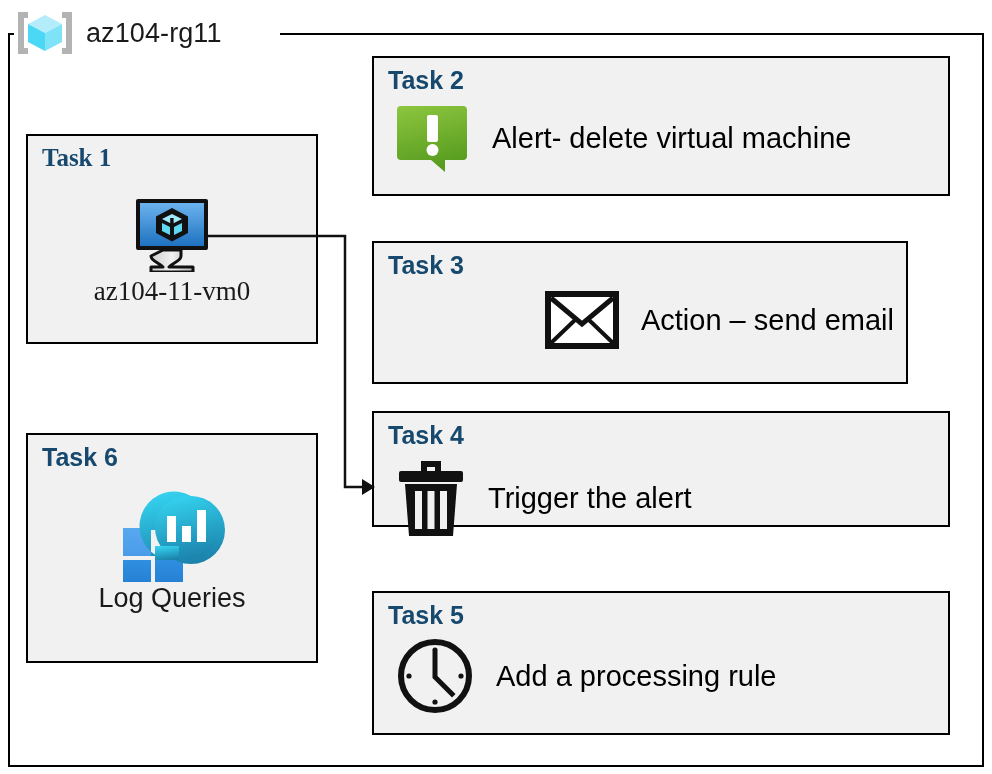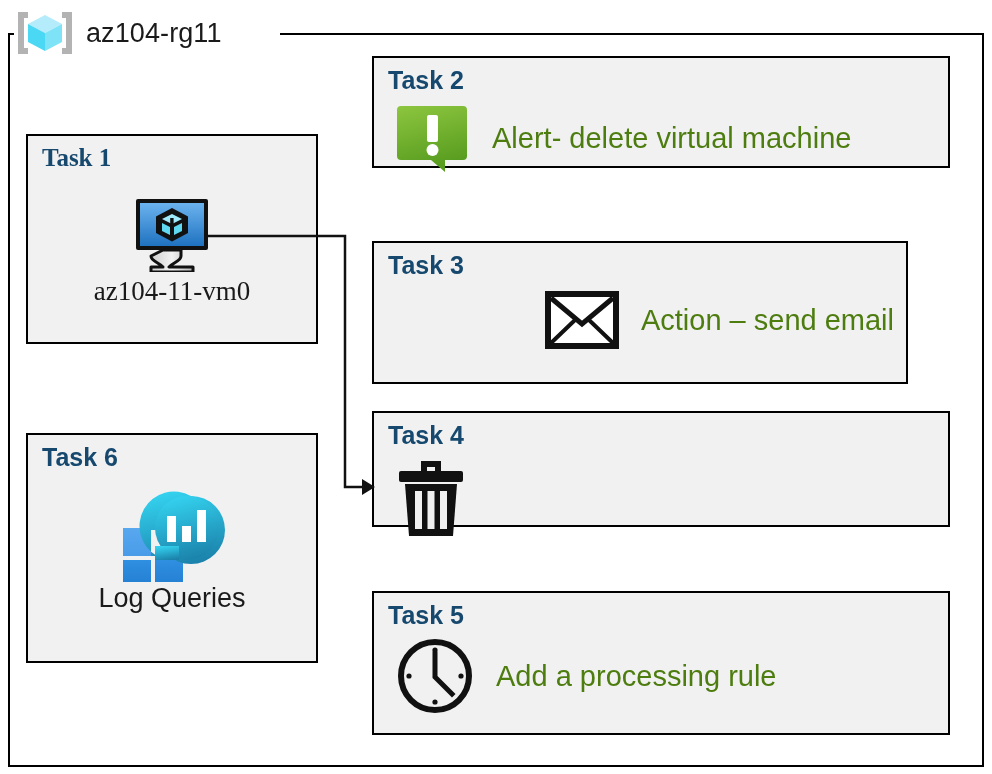--- a/index.html
+++ b/index.html
@@ -103,28 +103,28 @@
   .card-h .h-row {
     position: absolute;
     left: 22px;
     right: 12px;
     display: flex;
     align-items: center;
     gap: 22px;
   }
   .card-h .h-label {
     font-size: 29px;
-    color: #4d7c0f;
+    color: #000000;
     white-space: nowrap;
   }
 
   
   #card-task1 { left: 26px;  top: 134px; width: 292px; height: 210px; font-family: Liberation Serif, serif; }
   #card-task6 { left: 26px;  top: 433px; width: 292px; height: 230px; padding-left: 10px; }
-  #card-task2 { left: 372px; top: 56px;  width: 578px; height: 112px; padding-left: 20px; }
+  #card-task2 { left: 372px; top: 56px;  width: 578px; height: 140px; padding-left: 20px; }
   #card-task3 { left: 372px; top: 241px; width: 536px; height: 143px; }
   #card-task4 { left: 372px; top: 411px; width: 578px; height: 116px; }
   #card-task5 { left: 372px; top: 591px; width: 578px; height: 144px; }
 
   #card-task1 .v-icon  { top: 60px; }
   #card-task1 .v-label { top: 140px; }
   #card-task6 .v-icon  { top: 55px; }
   #card-task6 .v-label { top: 148px; }
 
   #card-task2 .h-row { top: 44px; }
@@ -284,20 +284,21 @@
           <path d="M25 4 h20 v10 h-6 v-4 h-8 v4 h-6 z" fill="#111111"></path>
 
           <rect x="3" y="14" width="64" height="11" rx="2" fill="#111111"></rect>
 
           <path d="M9 27 h52 l-4 52 h-44 z" fill="#111111"></path>
           <rect x="19" y="34" width="7" height="38" fill="#f1f1f1"></rect>
           <rect x="31.5" y="34" width="7" height="38" fill="#f1f1f1"></rect>
           <rect x="44" y="34" width="7" height="38" fill="#f1f1f1"></rect>
         </svg>
       </span>
+      <span class="h-label">Trigger the alert</span>
     </div>
   </div>
 
   <div class="card card-h" id="card-task5">
     <div class="card-title">Task 5</div>
     <div class="h-row">
       <span>
         <svg class="icon-svg" width="78" height="78" viewBox="0 0 78 78" xmlns="http://www.w3.org/2000/svg">
           <circle cx="39" cy="39" r="34" fill="none" stroke="#111111" stroke-width="6"></circle>
           <circle cx="39" cy="13" r="2.6" fill="#111111"></circle>

